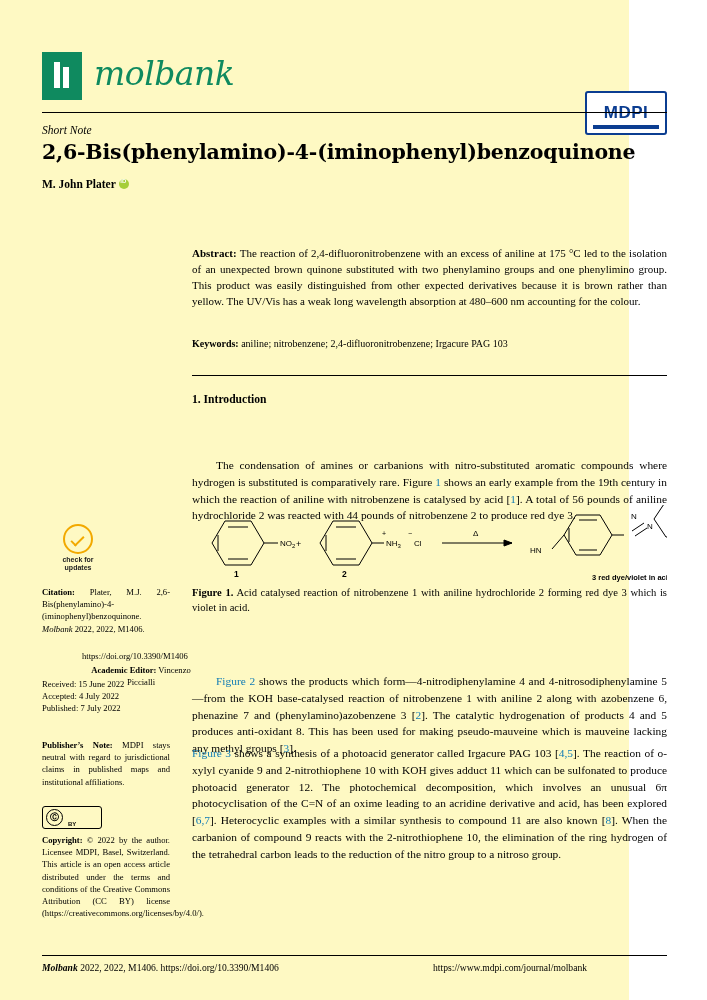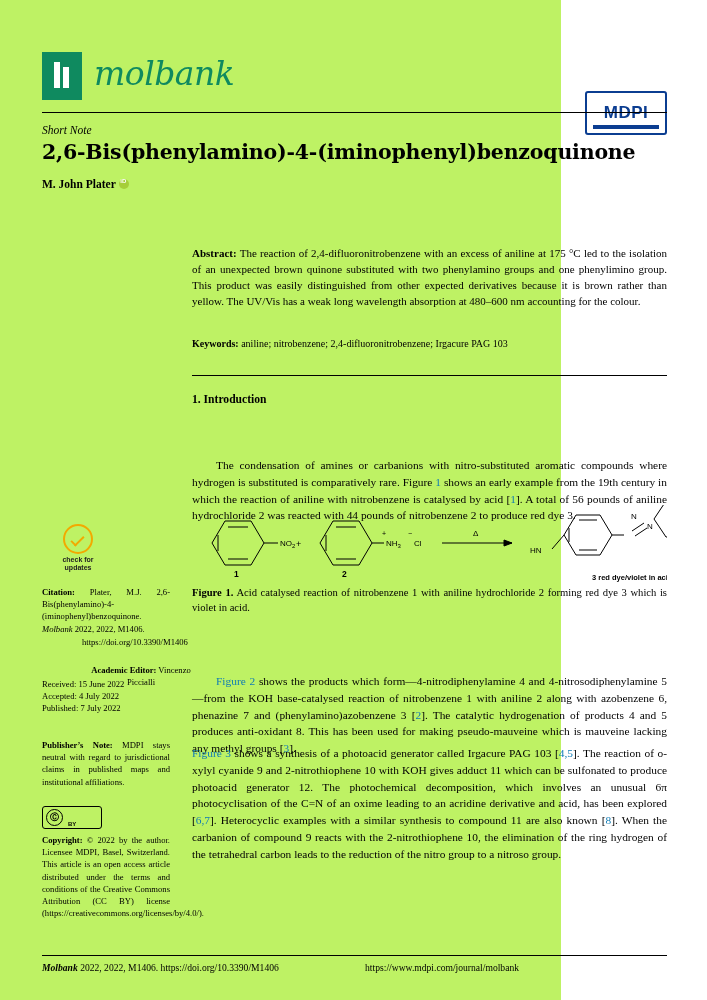--- a/index.html
+++ b/index.html
@@ -11,23 +11,23 @@
     height: 1000px;
     background: #ffffff;
     font-family: "Liberation Serif", serif;
     color: #000000;
     position: relative;
     overflow: hidden;
   }
   .page {
     position: absolute;
     left: 0; top: 0;
-    width: 561px;
+    width: 629px;
     height: 1000px;
-    background: #bef264;
+    background: #fef9c3;
   }
 
   
   .header {
     position: absolute;
     left: 42px; top: 52px;
     width: 625px; height: 52px;
   }
   .logo-mark {
     position: absolute;
@@ -397,21 +397,21 @@
     <div class="cu-circle"></div>
     <div class="cu-text">
       <div>check for</div>
       <div>updates</div>
     </div>
   </div>
 
   <div class="sidebar" style="top:586px;">
     <b>Citation:</b><span> Plater, M.J. 2,6-Bis(phenylamino)-4-(iminophenyl)benzoquinone.</span>
     <i>Molbank</i><span> 2022, 2022, M1406.</span>
-    <div style="margin-top:1px;padding-left:40px;">https://doi.org/10.3390/M1406</div>
+    <div style="margin-top:15px;padding-left:40px;">https://doi.org/10.3390/M1406</div>
   </div>
 
   <div class="sidebar" style="top:664px; text-align:center;margin-left:35px;">
     <b>Academic Editor:</b><span> Vincenzo Piccialli</span>
   </div>
 
   <div class="sidebar" style="top:678px; text-align:left;">
     <div>Received: 15 June 2022</div>
     <div>Accepted: 4 July 2022</div>
     <div>Published: 7 July 2022</div>

